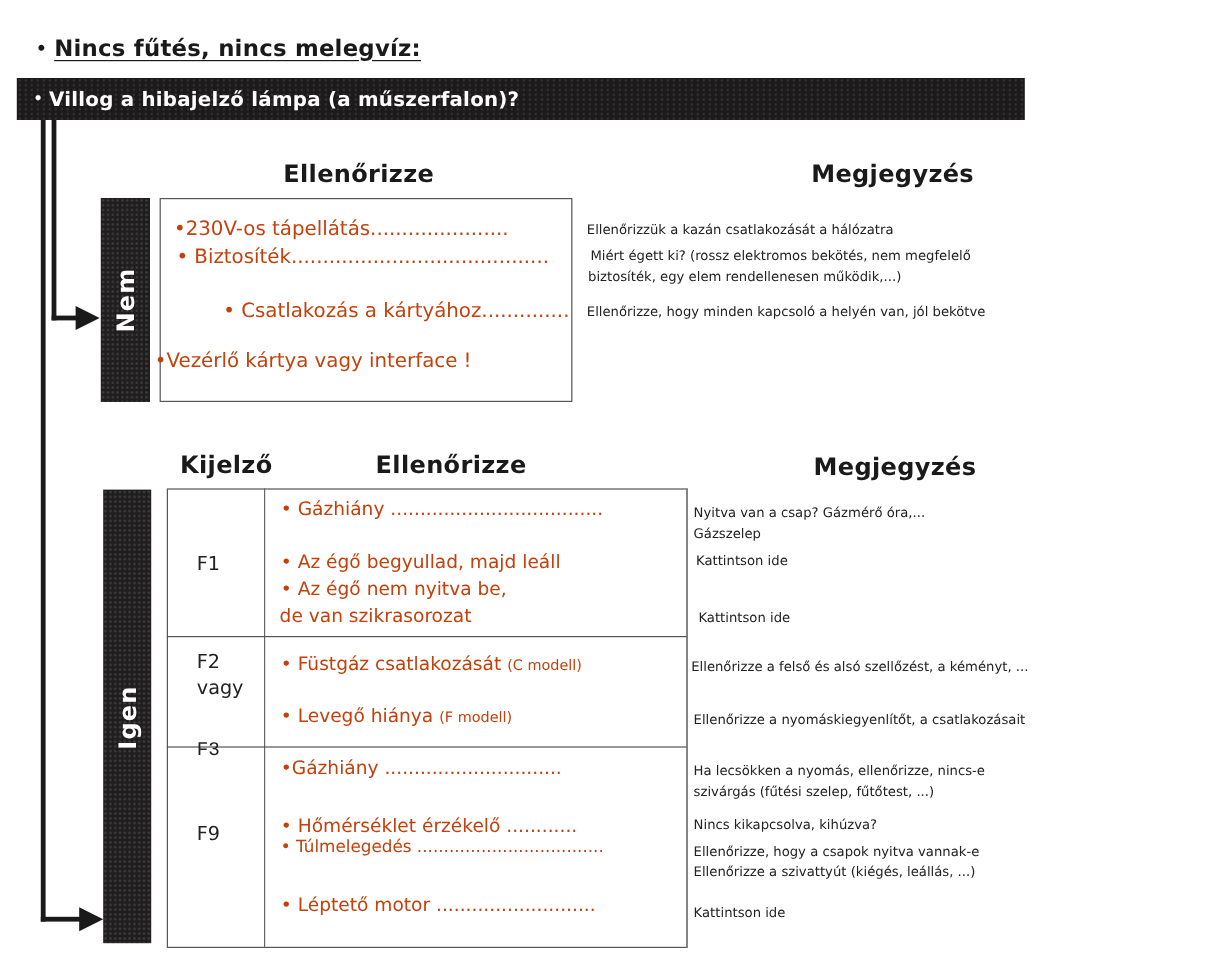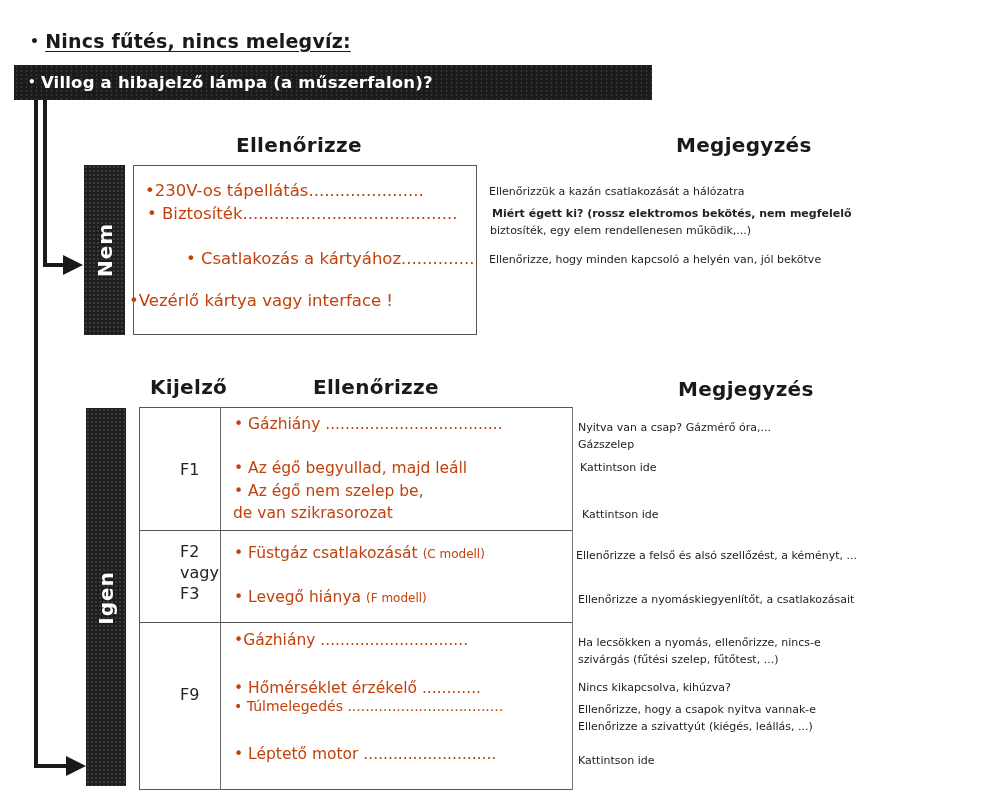--- a/index.html
+++ b/index.html
@@ -8,21 +8,21 @@
     background: #ffffff; color: #1a1a1a;
     font-family: "DejaVu Sans", sans-serif;
   }
   .abs { position: absolute; }
   .title {
     left: 30px; top: 30px; font-size: 19px; font-weight: bold;
     text-decoration: underline; text-underline-offset: 3px; letter-spacing: 0.2px;
   }
   .title .bullet { text-decoration: none; display: inline-block; margin-right: 6px; font-size: 14px; vertical-align: 2px; }
   .question-bar {
-    left: 14px; top: 65px; width: 638px; height: 35px;
+    left: 14px; top: 65px; width: 840px; height: 35px;
     background: #1c1a1a;
     background-image: radial-gradient(rgba(255,255,255,0.12) 1px, transparent 1.2px);
     background-size: 5px 4px;
     color: #ffffff; font-weight: bold; font-size: 16.5px;
     box-sizing: border-box; padding: 8px 0 0 14px; letter-spacing: 0.2px;
   }
   .question-bar .bullet { display:inline-block; margin-right: 5px; font-size: 12px; vertical-align: 2px; }
   .line { background: #1a1a1a; }
   .arrowhead {
     width: 0; height: 0;
@@ -36,21 +36,21 @@
   }
   .branch-label {
     position: absolute; left: 50%; top: 50%;
     transform: translate(-50%, -50%) rotate(-90deg);
     color: #fff; font-weight: bold; font-size: 20px; white-space: nowrap; letter-spacing: 1px;
   }
   .col-head { font-weight: bold; font-size: 20px; letter-spacing: 0.3px; }
   .box { border: 1px solid #555; box-sizing: border-box; }
   .item { font-size: 16.5px; white-space: nowrap; color: #c2410c; }
   .note { font-size: 11px; white-space: nowrap; color: #222; line-height: 17px; }
-  .cell-code { font-size: 16px; color: #222; margin-left: 16px; }
+  .cell-code { font-size: 16px; color: #222; }
   .small { font-size: 12px; }
 </style>
 </head>
 <body>
 
 <div class="abs title">
   <span class="bullet">•</span><span>Nincs fűtés, nincs melegvíz:</span>
 </div>
 
 <div class="abs question-bar">
@@ -70,21 +70,21 @@
 
 <div class="abs branch-bar" style="left:84px; top:165px; width:41px; height:170px;">
   <span class="branch-label">Nem</span>
 </div>
 <div class="abs box" style="left:133px; top:165px; width:344px; height:170px;"></div>
 
 <div class="abs item" style="left:145px; top:181px;">•230V-os tápellátás......................</div>
 <div class="abs note" style="left:489px; top:183px;">Ellenőrizzük a kazán csatlakozását a hálózatra</div>
 
 <div class="abs item" style="left:147px; top:204px;">• Biztosíték.........................................</div>
-<div class="abs note" style="left:492px; top:205px;font-weight:bold;">Miért égett ki? (rossz elektromos bekötés, nem megfelelő</div>
+<div class="abs note" style="left:492px; top:205px;">Miért égett ki? (rossz elektromos bekötés, nem megfelelő</div>
 <div class="abs note" style="left:490px; top:222px;">biztosíték, egy elem rendellenesen működik,...)</div>
 
 <div class="abs item" style="left:147px; top:249px;margin-left:39px;">• Csatlakozás a kártyához..............</div>
 <div class="abs note" style="left:489px; top:251px;">Ellenőrizze, hogy minden kapcsoló a helyén van, jól bekötve</div>
 
 <div class="abs item" style="left:129px; top:291px;">•Vezérlő kártya vagy interface !</div>
 
 <div class="abs col-head" style="left:150px; top:375px;">Kijelző</div>
 <div class="abs col-head" style="left:313px; top:375px;">Ellenőrizze</div>
 <div class="abs col-head" style="left:678px; top:377px;">Megjegyzés</div>
@@ -100,27 +100,27 @@
 <div class="abs line" style="left:572px; top:407px; width:1px; height:383px; background:#777;"></div>
 
 <div class="abs cell-code" style="left:164px; top:460px;">F1</div>
 <div class="abs item" style="left:234px; top:415px; font-size:15.5px;">• Gázhiány ....................................</div>
 <div class="abs note" style="left:578px; top:419px;">Nyitva van a csap? Gázmérő óra,...</div>
 <div class="abs note" style="left:578px; top:436px;">Gázszelep</div>
 
 <div class="abs item" style="left:234px; top:459px; font-size:15.5px;">• Az égő begyullad, majd leáll</div>
 <div class="abs note" style="left:580px; top:459px;">Kattintson ide</div>
 
-<div class="abs item" style="left:234px; top:482px; font-size:15.5px;">• Az égő nem szelep be,</div>
+<div class="abs item" style="left:234px; top:482px; font-size:15.5px;">• Az égő nem nyitva be,</div>
 <div class="abs item" style="left:233px; top:504px; font-size:15.5px;">de van szikrasorozat</div>
 <div class="abs note" style="left:582px; top:506px;">Kattintson ide</div>
 
 <div class="abs cell-code" style="left:164px; top:542px;">F2</div>
 <div class="abs cell-code" style="left:164px; top:563px;">vagy</div>
-<div class="abs cell-code" style="left:164px; top:584px;">F3</div>
+<div class="abs cell-code" style="left:164px; top:616px;font-family:Liberation Mono, monospace;">F3</div>
 
 <div class="abs item" style="left:234px; top:544px; font-size:15.5px;">
   <span>• Füstgáz csatlakozását</span>
   <span class="small">(C modell)</span>
 </div>
 <div class="abs note" style="left:576px; top:547px;">Ellenőrizze a felső és alsó szellőzést, a kéményt, ...</div>
 
 <div class="abs item" style="left:234px; top:588px; font-size:15.5px;">
   <span>• Levegő hiánya</span>
   <span class="small">(F modell)</span>

